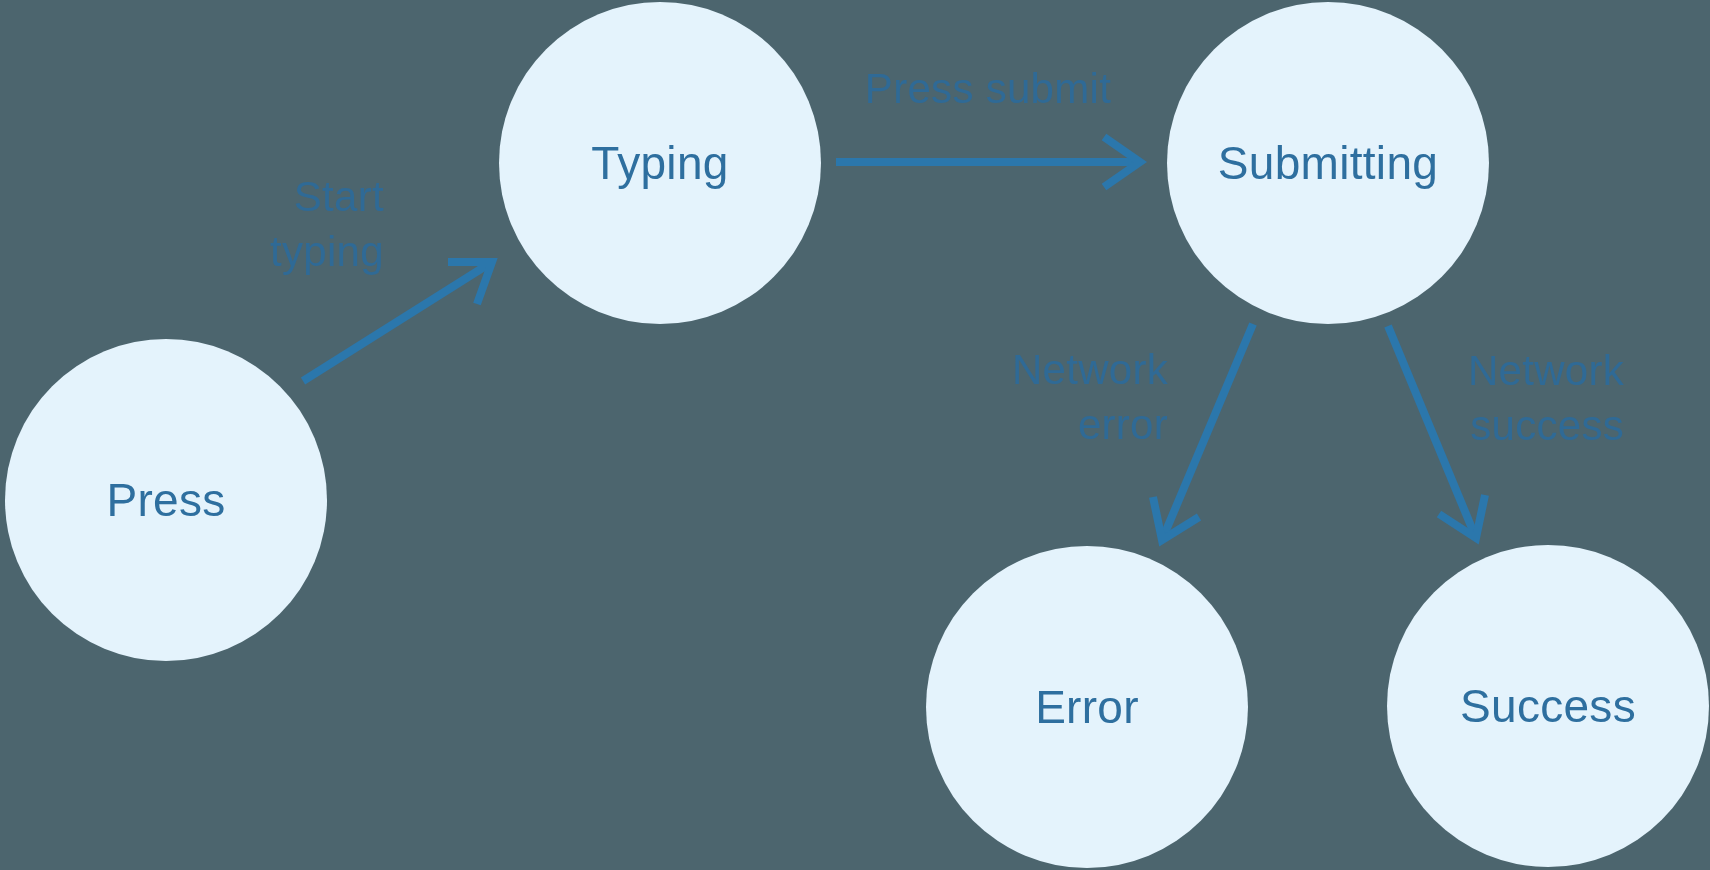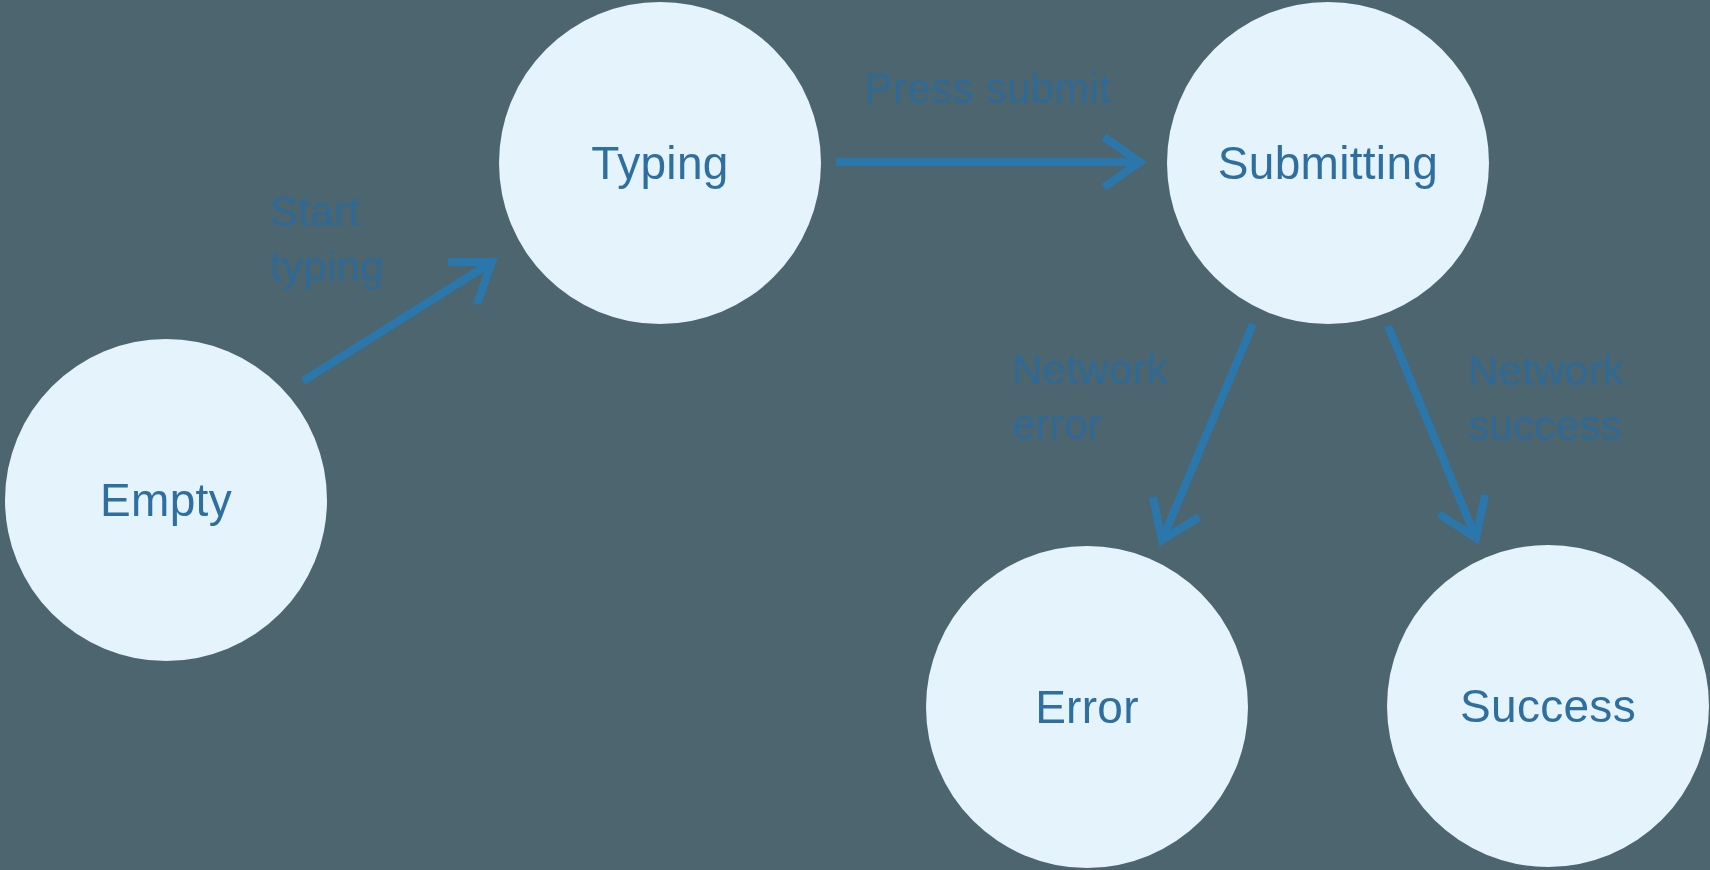--- a/index.html
+++ b/index.html
@@ -45,31 +45,31 @@
   }
   .node-empty      { left: 5px;    top: 339px; }
   .node-typing     { left: 499px;  top: 2px;   }
   .node-submitting { left: 1167px; top: 2px; align-items: center;   }
   .node-error      { left: 926px;  top: 546px; }
   .node-success    { left: 1387px; top: 545px; }
 
   .edge-label {
     position: absolute;
     transform: translate(-50%, -50%);
-    text-align: left;
+    text-align: right;
     color: #2F6A96;
     font-size: 42px;
     font-weight: 500;
     line-height: 55px;
     white-space: nowrap;
     z-index: 3;
     letter-spacing: 0.3px;
   }
   .edge-label .line { display: block; }
-  .label-start-typing    { left: 327px;  top: 239px; }
+  .label-start-typing    { left: 327px;  top: 224px; }
   .label-press-submit    { left: 988px;  top: 88px;  }
   .label-network-error   { left: 1090px; top: 397px; }
   .label-network-success { left: 1546px; top: 398px; }
 </style>
 </head>
 <body>
 
 <div class="canvas">
 
   <svg class="edges" width="1710" height="870" viewBox="0 0 1710 870">
@@ -85,21 +85,21 @@
       <path d="M1253,324 L1162,540"></path>
       <path d="M1153,497 L1162,540 L1199,517"></path>
     </g>
     <g>
       <path d="M1388,326 L1476,538"></path>
       <path d="M1439,514 L1476,538 L1485,495"></path>
     </g>
   </svg>
 
   <div class="node node-empty">
-    <span>Empty</span>
+    <span>Press</span>
   </div>
   <div class="node node-typing">
     <span>Typing</span>
   </div>
   <div class="node node-submitting">
     <span>Submitting</span>
   </div>
   <div class="node node-error">
     <span>Error</span>
   </div>

